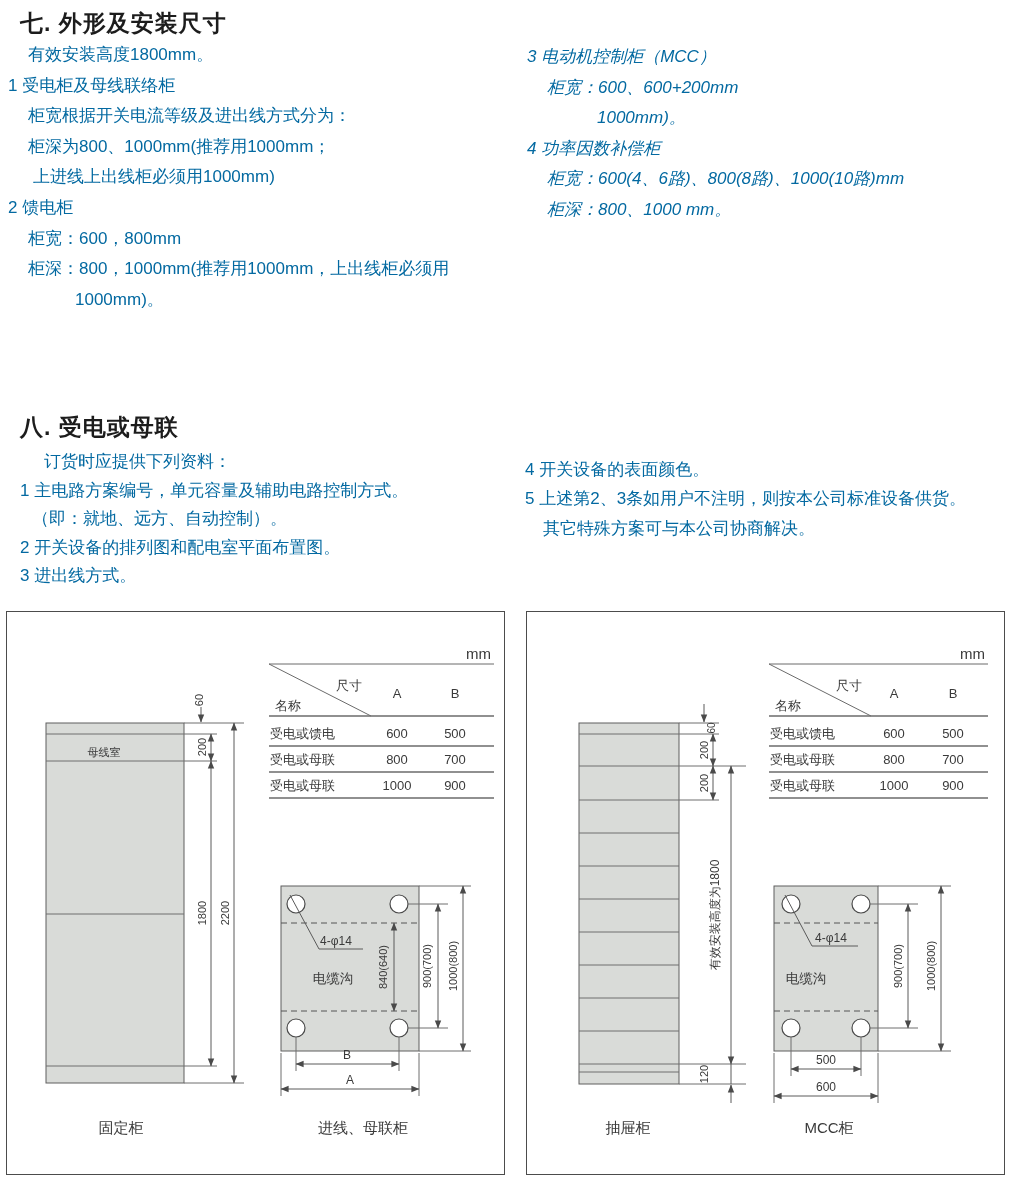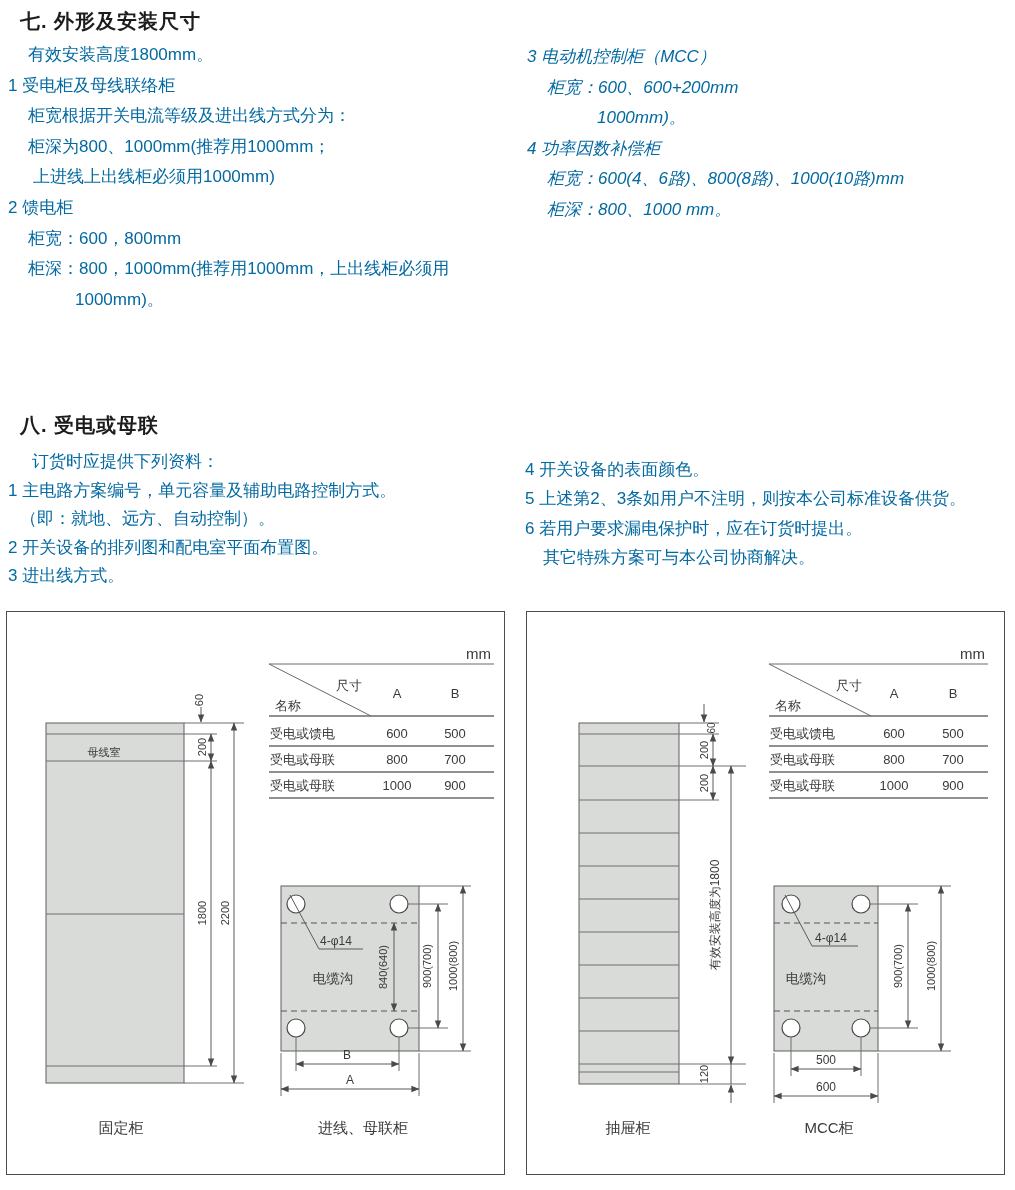--- a/index.html
+++ b/index.html
@@ -1,18 +1,18 @@
 <!DOCTYPE html>
 <html><head>
 <meta charset="utf-8">
 <style>
   html,body{margin:0;padding:0;background:#ffffff;}
   body{width:1015px;height:1190px;position:relative;overflow:hidden;
        font-family:"Liberation Sans","DejaVu Sans",sans-serif;color:#3f3f3f;}
-  h1.sec{position:absolute;left:20px;margin:0;font-size:20px;font-weight:bold;color:#1c1c1c;letter-spacing:1px;}
+  h1.sec{position:absolute;left:20px;margin:0;font-size:23px;font-weight:bold;color:#1c1c1c;letter-spacing:1px;}
   .col{position:absolute;font-size:17px;color:#0369a1;}
   .col .ln{white-space:nowrap;}
   .s7{line-height:30.6px;}
   .s8l{line-height:28.6px;}
   .s8r{line-height:29.4px;margin-top:8px;}
   .diagram-box{position:absolute;border:1px solid #4c4c4c;background:#ffffff;}
   svg{display:block;}
   svg text{fill:#3a3a3a;font-family:"Liberation Sans","DejaVu Sans",sans-serif;}
   .drawline{stroke:#5a5a5a;stroke-width:1;fill:none;}
   .thinline{stroke:#6e6e6e;stroke-width:1;fill:none;}
@@ -47,32 +47,31 @@
   <div class="ln" style="padding-left:0px">3 电动机控制柜（MCC）</div>
   <div class="ln" style="padding-left:20px">柜宽：600、600+200mm</div>
   <div class="ln" style="padding-left:70px">1000mm)。</div>
   <div class="ln" style="padding-left:0px">4 功率因数补偿柜</div>
   <div class="ln" style="padding-left:20px">柜宽：600(4、6路)、800(8路)、1000(10路)mm</div>
   <div class="ln" style="padding-left:20px">柜深：800、1000 mm。</div>
 </div>
 
 <h1 class="sec" style="top:412px;">八. 受电或母联</h1>
 
-<div class="col s8l" style="left:8px;top:448px;width:505px;">
+<div class="col s8l" style="left:20px;top:448px;width:505px;">
   <div class="ln" style="padding-left:24px">订货时应提供下列资料：</div>
   <div class="ln" style="padding-left:0px">1 主电路方案编号，单元容量及辅助电路控制方式。</div>
   <div class="ln" style="padding-left:12px">（即：就地、远方、自动控制）。</div>
   <div class="ln" style="padding-left:0px">2 开关设备的排列图和配电室平面布置图。</div>
   <div class="ln" style="padding-left:0px">3 进出线方式。</div>
 </div>
 
 <div class="col s8r" style="left:525px;top:447px;width:490px;">
   <div class="ln" style="padding-left:0px">4 开关设备的表面颜色。</div>
   <div class="ln" style="padding-left:0px">5 上述第2、3条如用户不注明，则按本公司标准设备供货。</div>
-  <div class="ln" style="padding-left:0px">6 若用户要求漏电保护时，应在订货时提出。</div>
   <div class="ln" style="padding-left:18px">其它特殊方案可与本公司协商解决。</div>
 </div>
 
 <div class="diagram-box" style="left:6px;top:611px;width:497px;height:562px;">
 <svg width="497" height="562" viewBox="0 0 497 562">
   <defs>
     <marker id="arrL" viewBox="0 0 10 10" refX="9.5" refY="5" markerWidth="10" markerHeight="8" orient="auto-start-reverse">
       <path d="M0,1 L10,5 L0,9 z" fill="#4a4a4a"></path>
     </marker>
   </defs>

